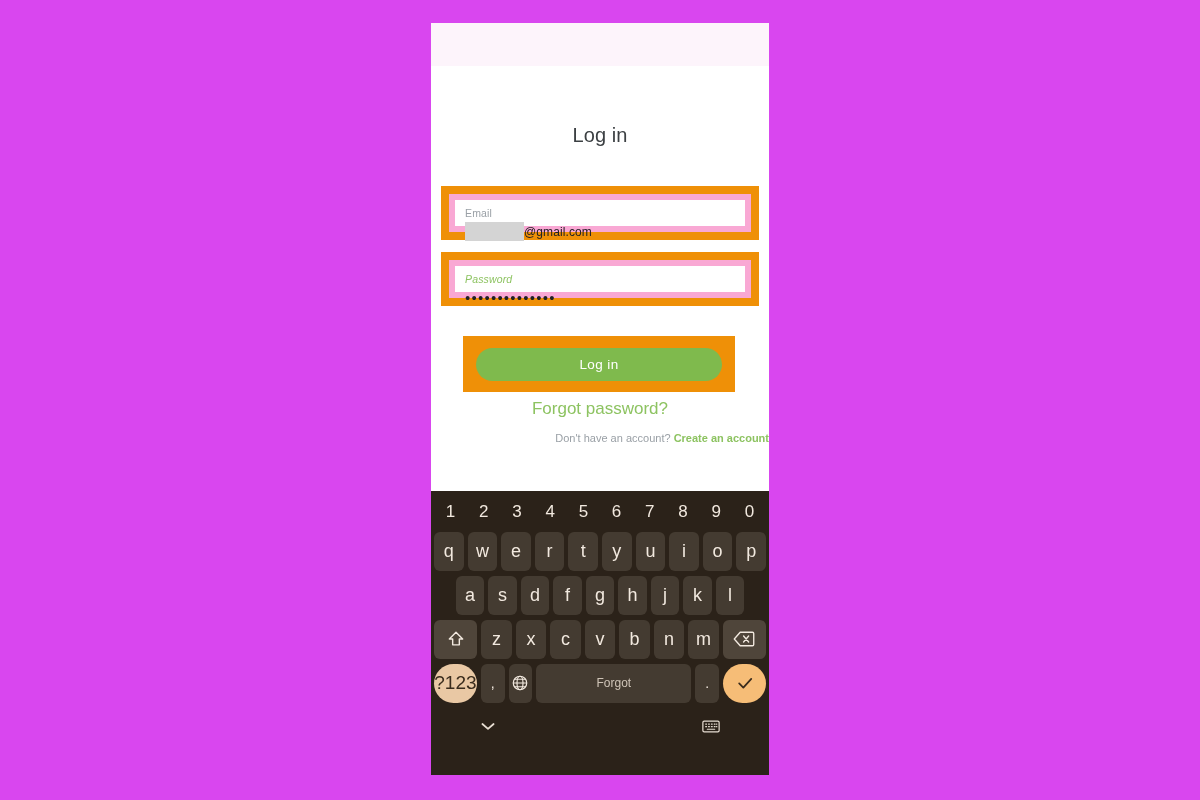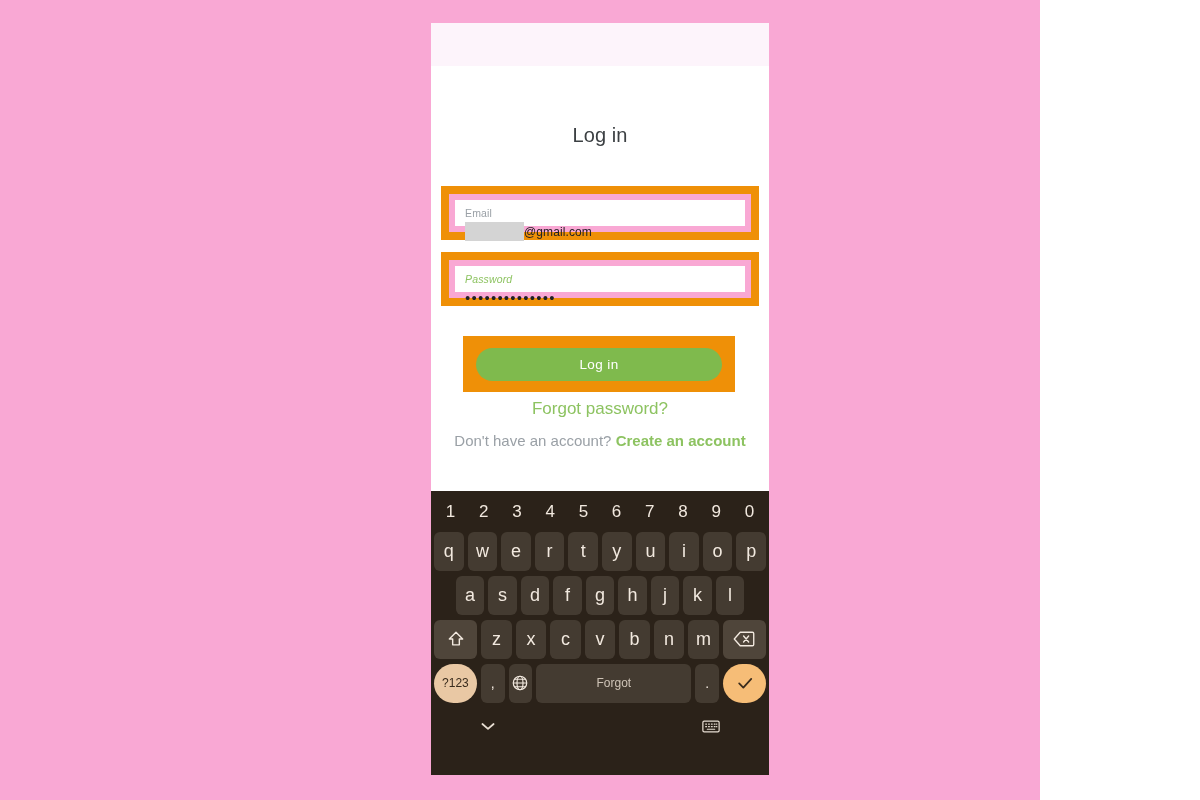--- a/index.html
+++ b/index.html
@@ -8,23 +8,23 @@
   html, body {
     width: 1200px;
     height: 800px;
     background: #ffffff;
     font-family: "Liberation Sans", sans-serif;
     overflow: hidden;
   }
 
   #screen {
     position: relative;
-    width: 1040px;
+    width: 1200px;
     height: 800px;
-    background: #f9a8d4;
+    background: #d946ef;
   }
 
   
   .phone {
     position: absolute;
     left: 431px;
     top: 23px;
     width: 338px;
     height: 752px;
     background: #ffffff;
@@ -143,22 +143,22 @@
     color: #8dc361;
     text-decoration: none;
     cursor: pointer;
   }
 
   .signup-row {
     position: absolute;
     left: 0;
     top: 366px;
     width: 338px;
-    text-align: center;
-    font-size: 15px;
+    text-align: right;
+    font-size: 11px;
     color: #9aa0a6;
   }
   .signup-row .create {
     color: #8dc361;
     font-weight: 700;
     text-decoration: none;
     cursor: pointer;
   }
 
   
@@ -206,21 +206,21 @@
 
   .key.wide   { flex: 1.42 1 0; }
   .key.space  { flex: 4.05 1 0; font-size: 12px; color: #cfc4b7; }
   .key.narrow { flex: 0.62 1 0; }
 
   .key.mod { background: #4f453a; }
 
   .key.sym {
     background: #e9c8a4;
     color: #3a2c1d;
-    font-size: 12px;
+    font-size: 19px;
     border-radius: 22px;
     flex: 1.12 1 0;
   }
 
   .key.enter {
     background: #f6bd77;
     color: #3a2c1d;
     border-radius: 22px;
     flex: 1.12 1 0;
   }

